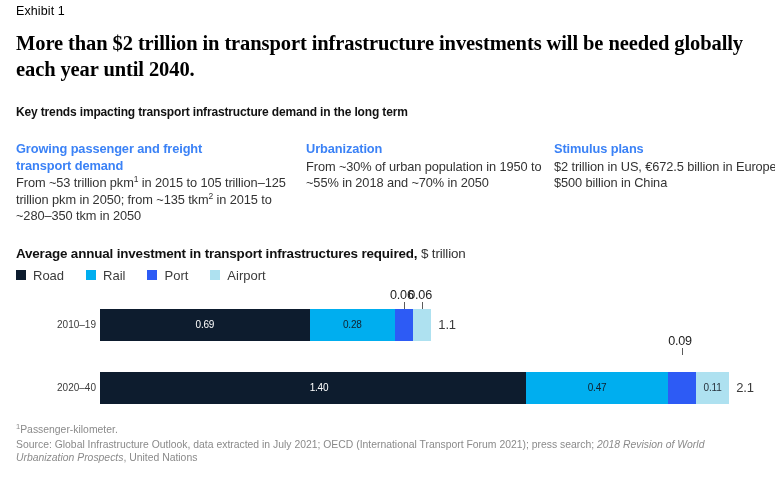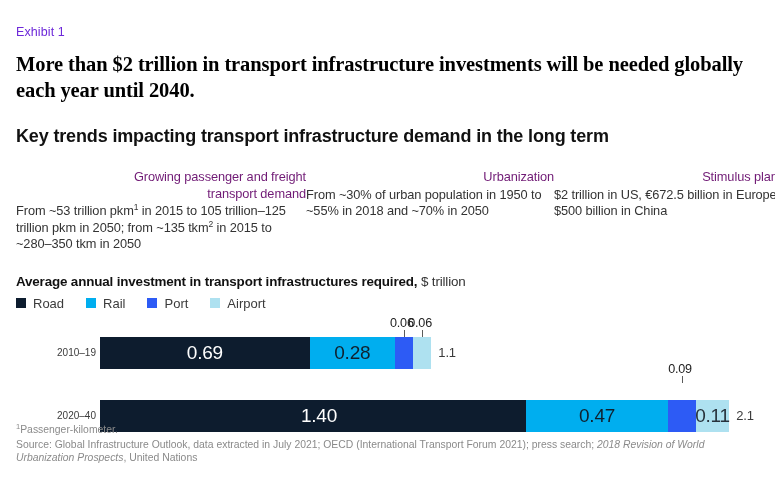--- a/index.html
+++ b/index.html
@@ -19,60 +19,59 @@
     position: relative;
     width: 775px;
     height: 477px;
     box-sizing: border-box;
     padding: 0 16px;
   }
 
   
   .exhibit-label {
     font-size: 12.5px;
-    color: #6d28d9;
+    color: #000000;
     letter-spacing: 0.1px;
-    padding-top: 25px;
+    padding-top: 4px;
   }
   .headline {
     font-family: "Liberation Serif", serif;
     font-weight: bold;
     font-size: 20.5px;
     line-height: 26px;
     color: #000;
     margin-top: 12px;
     max-width: 740px;
     letter-spacing: -0.1px;
   }
   .subhead {
-    font-size: 18px;
+    font-size: 12px;
     font-weight: bold;
     color: #111;
     margin-top: 23px;
     letter-spacing: -0.15px;
   }
 
   
   .trend-cols {
     display: flex;
     margin-top: 22px;
   }
   .trend-col {
     flex: 0 0 auto;
   }
   .trend-col.c1 { width: 290px; }
   .trend-col.c2 { width: 248px; }
   .trend-col.c3 { width: 230px; }
   .trend-title {
     font-size: 12.8px;
-    font-weight: normal;
+    font-weight: bold;
     line-height: 16.5px;
-    color: #701a75;
+    color: #3b82f6;
     letter-spacing: -0.1px;
-    text-align: right;
   }
   .trend-body {
     font-size: 12.8px;
     line-height: 16.5px;
     color: #333;
     margin-top: 1px;
     letter-spacing: -0.1px;
   }
   .trend-body sup {
     font-size: 8.5px;
@@ -147,21 +146,21 @@
   }
   .seg {
     position: absolute;
     top: 0;
     height: 32px;
     display: flex;
     align-items: center;
     justify-content: center;
   }
   .seg-val {
-    font-size: 19px;
+    font-size: 10px;
     letter-spacing: -0.2px;
   }
   .seg.road  .seg-val { color: #ffffff; }
   .seg.rail  .seg-val { color: #10212e; }
   .seg.airport .seg-val { color: #27323c; }
   .total {
     position: absolute;
     top: 0;
     height: 32px;
     line-height: 32px;

